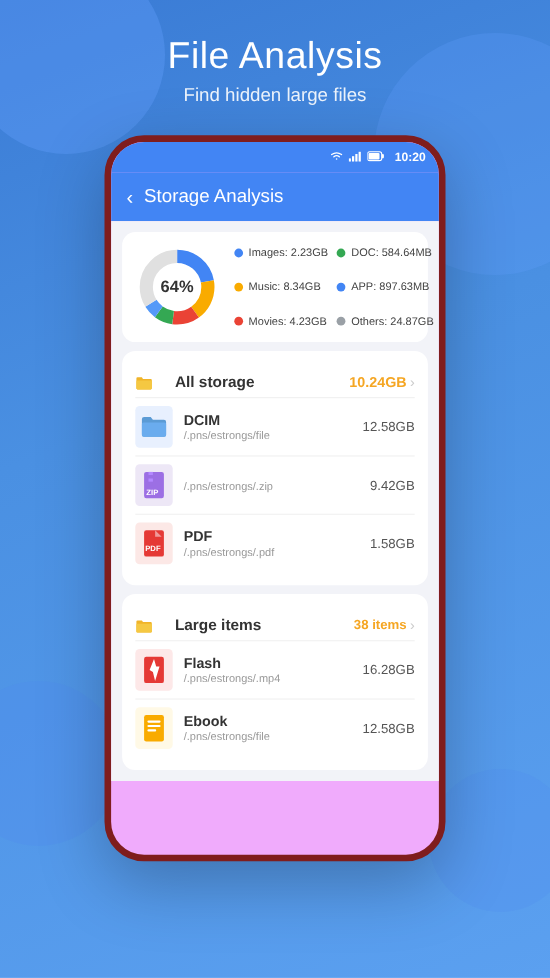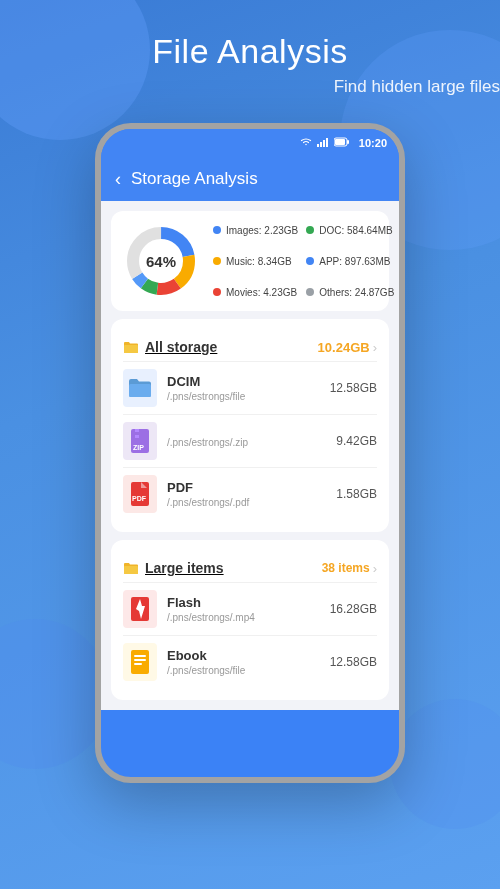--- a/index.html
+++ b/index.html
@@ -60,40 +60,39 @@
     .header-title {
       font-size: 34px;
       font-weight: 400;
       color: #fff;
       letter-spacing: 0.5px;
     }
     .header-subtitle {
       font-size: 17px;
       color: rgba(255,255,255,0.9);
       margin-top: 6px;
-      text-align: right;
     }
 
     
     .phone-container {
       position: relative;
       z-index: 10;
       display: flex;
       justify-content: center;
       margin-top: 10px;
     }
     .phone {
       width: 310px;
       min-height: 660px;
-      background: #3b82f6;
+      background: #f0abfc;
       border-radius: 36px;
       box-shadow: 0 20px 60px rgba(0,0,0,0.25);
       overflow: hidden;
       position: relative;
-      border: 6px solid #a3a3a3;
+      border: 6px solid #7f1d1d;
     }
     
     .status-bar {
       background: #4285f4;
       height: 28px;
       display: flex;
       align-items: center;
       justify-content: flex-end;
       padding: 0 12px;
     }
@@ -189,23 +188,22 @@
 
     
     .section-header {
       display: flex;
       align-items: center;
       justify-content: space-between;
       padding: 8px 0 6px 0;
     }
     .section-left {
       display: flex;
-      align-items: center;
-      gap: 6px;
-      text-decoration: underline;
+      align-items: flex-end;
+      gap: 20px;
     }
     .section-title {
       font-size: 14px;
       font-weight: 600;
       color: #333;
     }
     .section-value {
       font-size: 13px;
       font-weight: 600;
       color: #f5a623;

